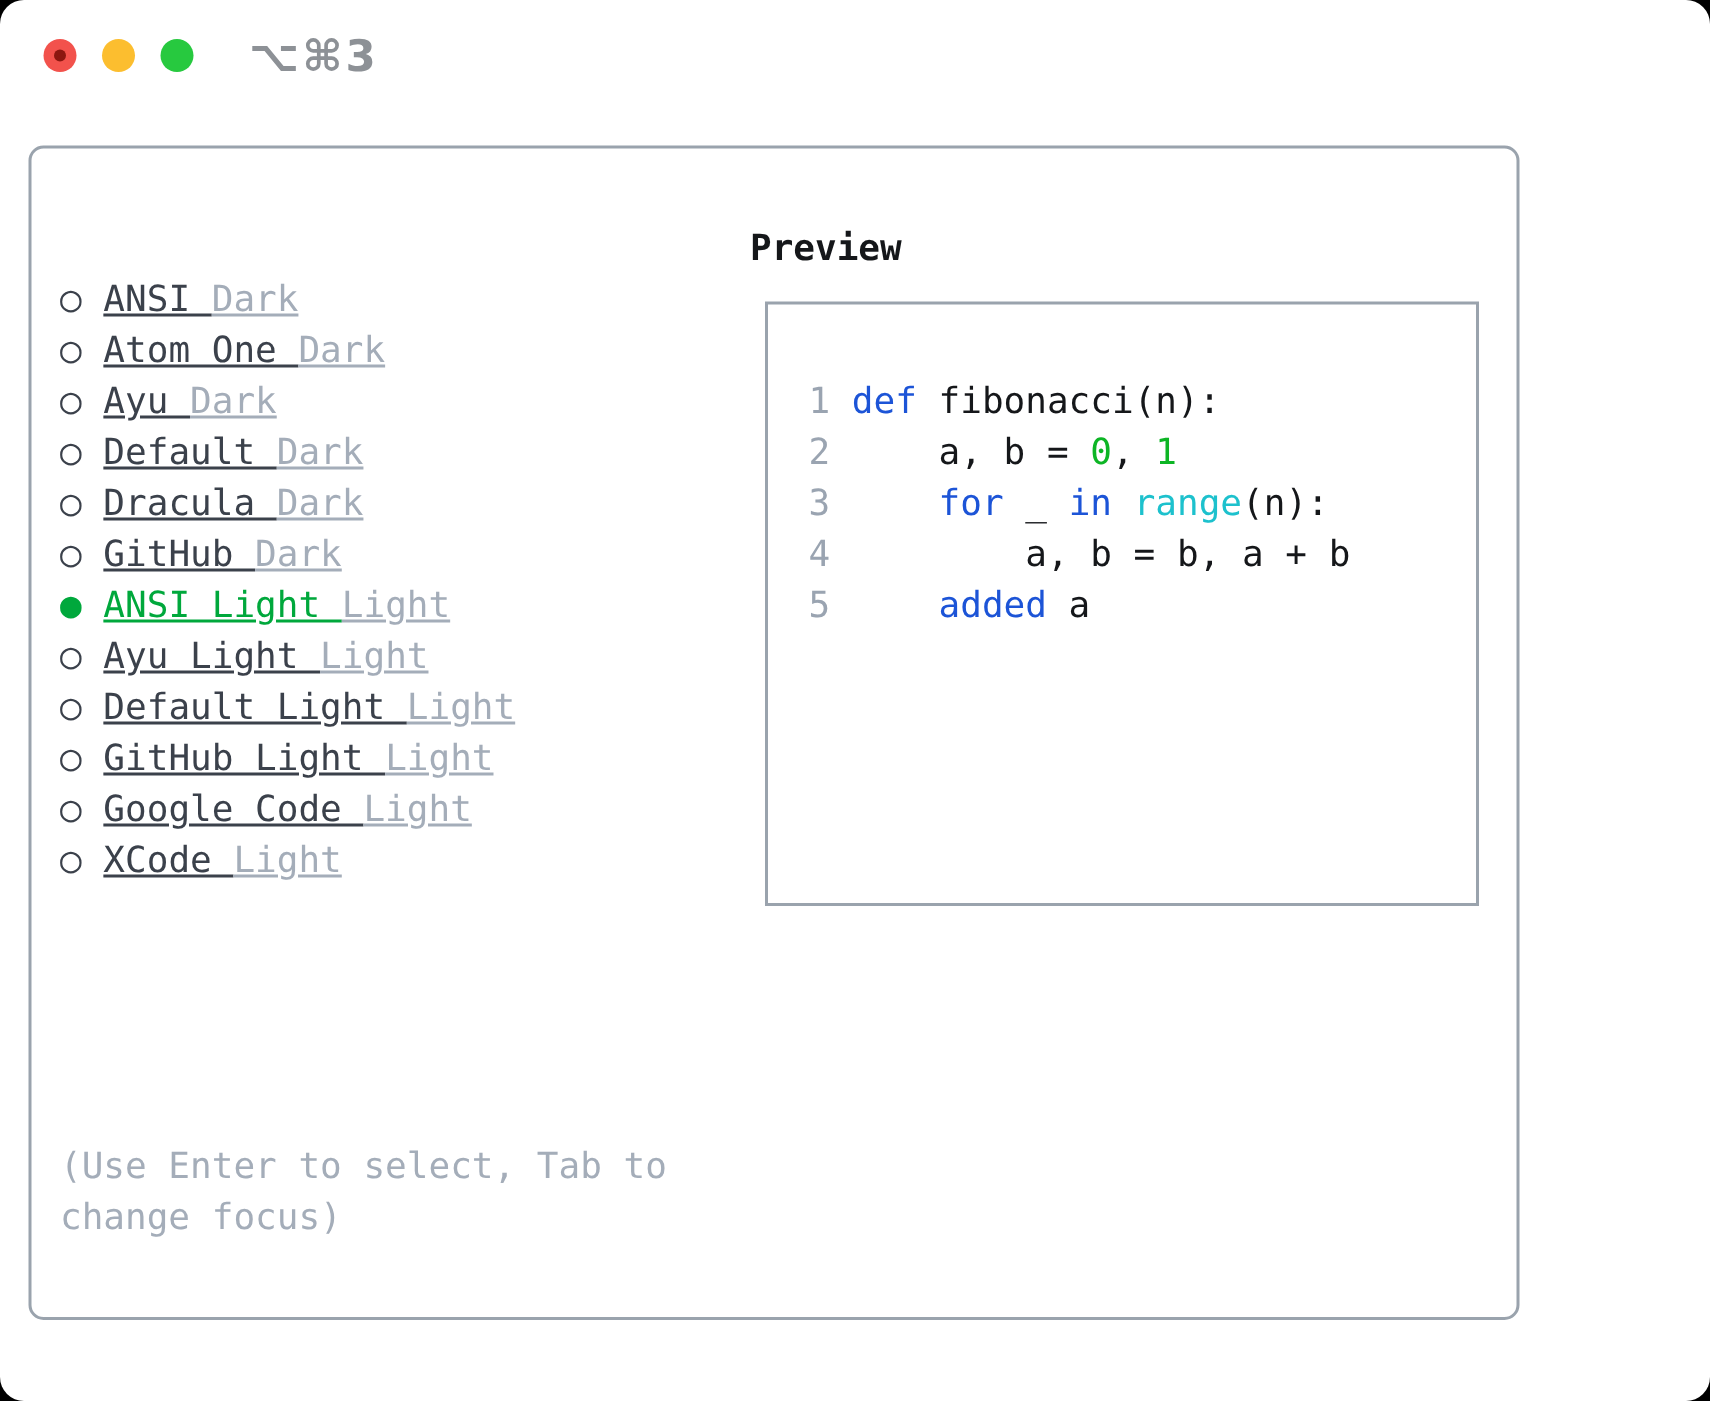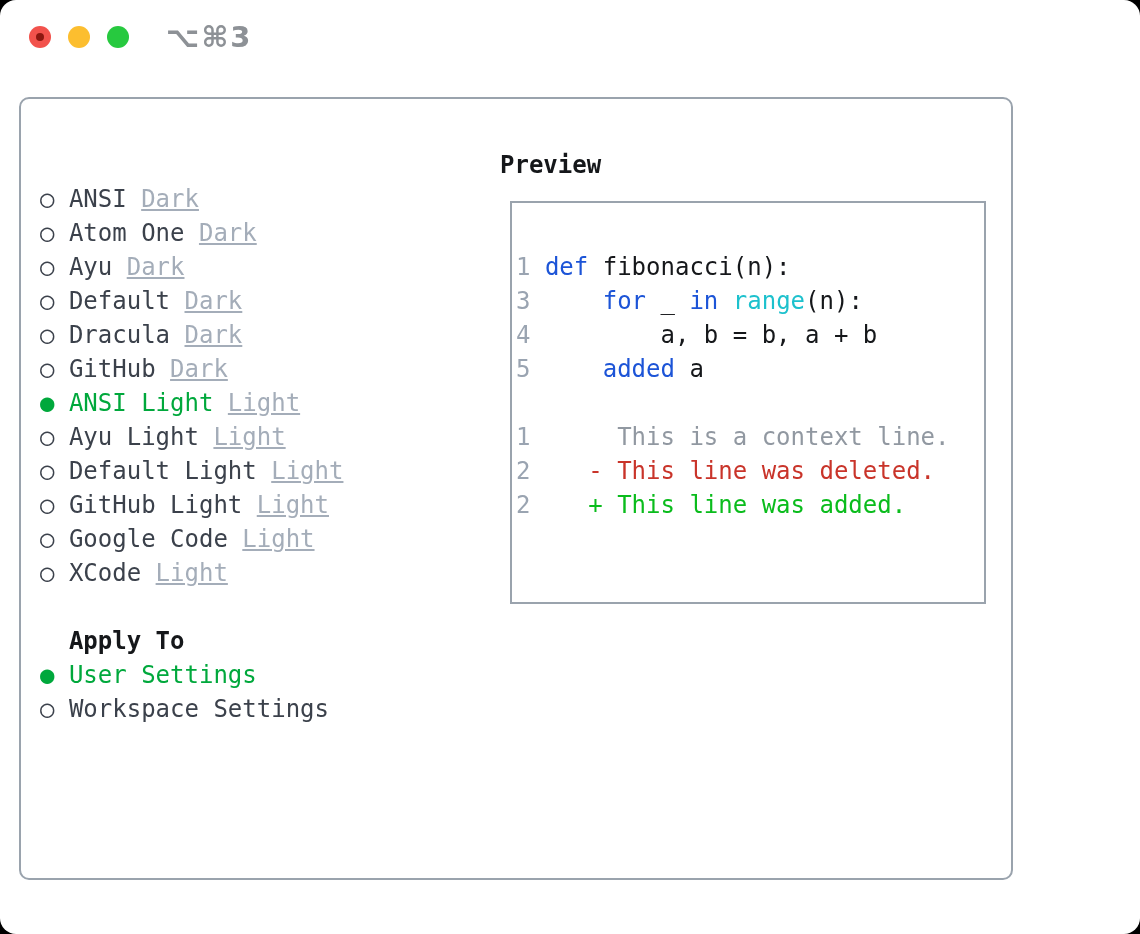--- a/index.html
+++ b/index.html
@@ -40,31 +40,31 @@
   
   .select-header{position:absolute;left:19px;top:49px;}
   .theme-list{position:absolute;left:19px;top:83px;}
   .apply-section{position:absolute;left:19px;top:525px;}
   .apply-header{padding-left:2ch;}
   .hint{
     position:absolute;left:19px;top:661px;width:440px;
     color:var(--muted_gray);line-height:34px;white-space:pre-wrap;
   }
   .bullet{color:var(--text_dark);}
-  .name{color:var(--text_dark);}
+  .name{color:var(--text_dark);text-decoration:underline;}
   .tag{color:var(--muted_gray);text-decoration:underline;}
   .sel .bullet,.sel .name{color:var(--accent_green);}
   .prompt{color:var(--heading_black);font-weight:bold;}
   
   .preview-header{position:absolute;left:479px;top:49px;text-align:center;}
   .preview-box{
     position:absolute;left:489px;top:102px;width:472px;height:399px;
     border:2px solid var(--border_gray);background:#fff;
   }
-  .code{position:absolute;left:4px;top:47px;}
+  .code{position:absolute;left:27px;top:47px;}
   .lnum{color:var(--line_number_gray);}
   .tok-plain{color:var(--heading_black);}
   .tok-kw{color:var(--keyword_blue);}
   .tok-builtin{color:var(--builtin_cyan);}
   .tok-lit{color:var(--literal_green);}
   .tok-ctx{color:var(--context_gray);}
   .tok-del{color:var(--deleted_red);}
   .tok-add{color:var(--added_green);}
   .diff-block{margin-top:34px;}
 </style>
@@ -80,36 +80,29 @@
     <span class="dot yellow"></span>
     <span class="dot green"></span>
     <span class="shortcut">⌥⌘3</span>
   </div>
 
   <div class="mainbox">
 
 
     <div class="theme-list" id="theme-list"><div class="row"><span class="bullet">○ </span><span class="name">ANSI </span><span class="tag">Dark</span></div><div class="row"><span class="bullet">○ </span><span class="name">Atom One </span><span class="tag">Dark</span></div><div class="row"><span class="bullet">○ </span><span class="name">Ayu </span><span class="tag">Dark</span></div><div class="row"><span class="bullet">○ </span><span class="name">Default </span><span class="tag">Dark</span></div><div class="row"><span class="bullet">○ </span><span class="name">Dracula </span><span class="tag">Dark</span></div><div class="row"><span class="bullet">○ </span><span class="name">GitHub </span><span class="tag">Dark</span></div><span class="row sel"><span class="bullet">● </span><span class="name">ANSI Light </span><span class="tag">Light</span></span><div class="row"><span class="bullet">○ </span><span class="name">Ayu Light </span><span class="tag">Light</span></div><div class="row"><span class="bullet">○ </span><span class="name">Default Light </span><span class="tag">Light</span></div><div class="row"><span class="bullet">○ </span><span class="name">GitHub Light </span><span class="tag">Light</span></div><div class="row"><span class="bullet">○ </span><span class="name">Google Code </span><span class="tag">Light</span></div><div class="row"><span class="bullet">○ </span><span class="name">XCode </span><span class="tag">Light</span></div></div>
 
-    <div class="apply-section">
-      <div class="row hdr apply-header">Apply To</div>
-      <div id="apply-options"><span class="row sel"><span class="bullet">● </span><span class="name">User Settings</span></span><div class="row"><span class="bullet">○ </span><span class="name">Workspace Settings</span></div></div>
-    </div>
 
+    <div class="hint">(Use Enter to select, Tab to change focus)</div>
 
     <div class="row hdr preview-header">Preview</div>
 
     <div class="preview-box">
       <div class="code" id="preview-code">
           <div class="row"><span class="lnum">1</span><span class="tok-plain"> </span><span class="tok-kw">def</span><span class="tok-plain"> fibonacci(n):</span></div>
+          <div class="row"><span class="lnum">2</span><span class="tok-plain">     a, b = </span><span class="tok-lit">0</span><span class="tok-plain">, </span><span class="tok-lit">1</span></div>
           <div class="row"><span class="lnum">3</span><span class="tok-plain">     </span><span class="tok-kw">for</span><span class="tok-plain"> _ </span><span class="tok-kw">in</span><span class="tok-plain"> </span><span class="tok-builtin">range</span><span class="tok-plain">(n):</span></div>
           <div class="row"><span class="lnum">4</span><span class="tok-plain">         a, b = b, a + b</span></div>
           <div class="row"><span class="lnum">5</span><span class="tok-plain">     </span><span class="tok-kw">added</span><span class="tok-plain"> a</span></div>
-          <div class="diff-block">
-            <div class="row"><span class="lnum">1</span><span class="tok-ctx">      This is a context line.</span></div>
-            <div class="row"><span class="lnum">2</span><span class="tok-del">    - This line was deleted.</span></div>
-            <div class="row"><span class="lnum">2</span><span class="tok-add">    + This line was added.</span></div>
-          </div>
         </div>
     </div>
 
   </div>
 </div>
 
 </body></html>

